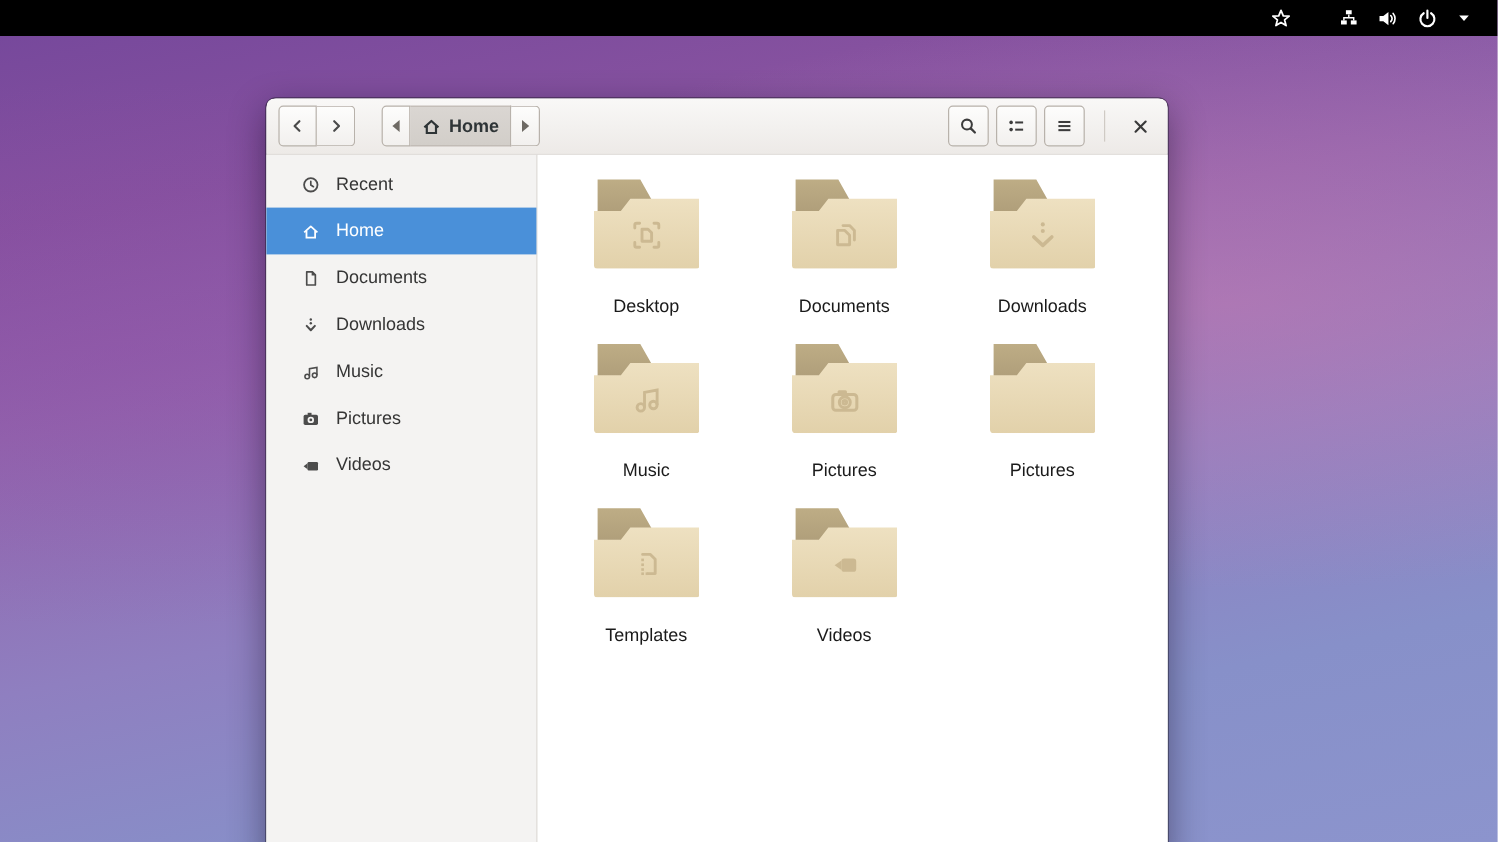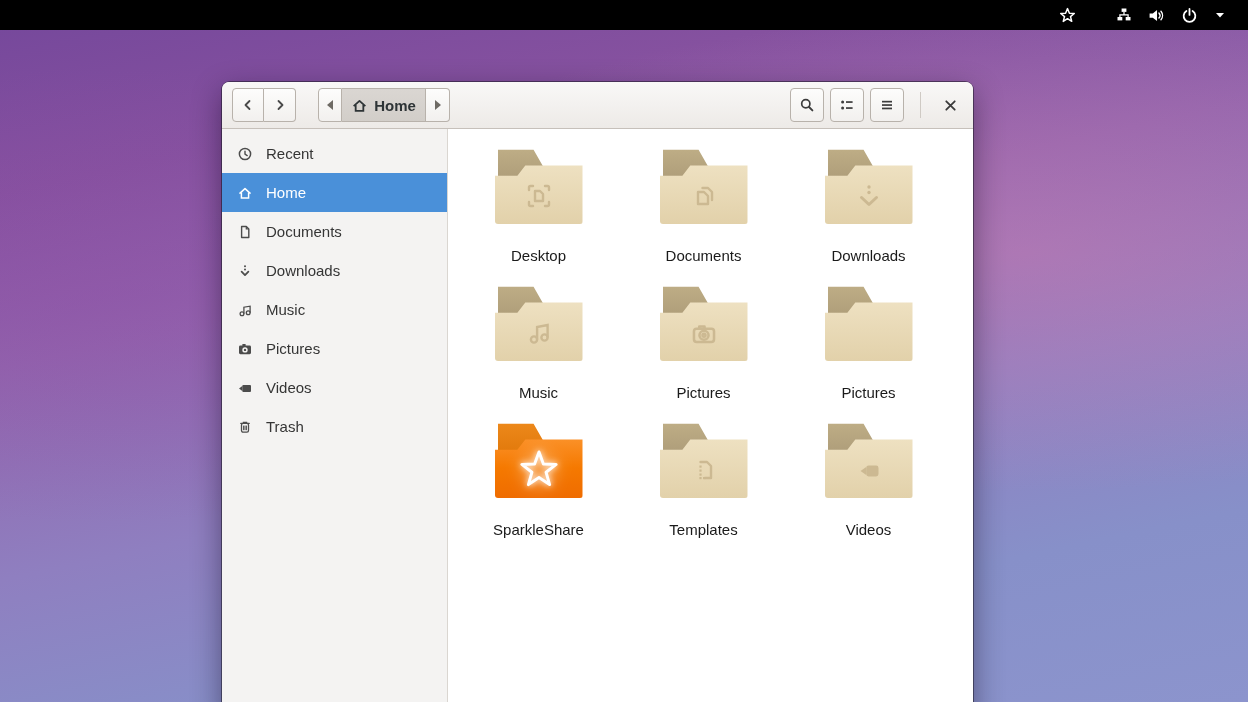--- a/index.html
+++ b/index.html
@@ -51,21 +51,21 @@
   .action-group { display:flex; gap:6px; align-items:center; }
   .action-group .btn { width:34px; border-radius:4px; }
   .tb-sep { width:1px; height:26px; background:#cfcac4; margin:0 10px; }
   .close-btn { width:26px; height:26px; display:flex; align-items:center; justify-content:center;
     cursor:pointer; border-radius:4px; }
 
   
   .content { flex:1; display:flex; min-height:0; }
   .sidebar { width:226px; flex:0 0 226px; background:#f4f3f2; border-right:1px solid #dad6d1;
     padding-top:5px; }
-  .side-item { height:39px; display:flex; align-items:center; padding-left:15px; gap:13px;
+  .side-item { height:39px; display:flex; align-items:center; padding-left:29px; gap:13px;
     font-size:15px; color:#353535; cursor:pointer; }
   .side-item.selected { background:#4a90d9; color:#fff; }
   .side-item.selected svg * { stroke:#fff !important; }
   .side-icn { width:16px; height:16px; flex:0 0 16px; }
 
   .main { flex:1; background:#fff; padding:16px 0 0 8px; overflow:hidden; }
   .grid { display:grid; grid-template-columns:repeat(3,165px); grid-auto-rows:137px; }
   .cell { display:flex; flex-direction:column; align-items:center; cursor:pointer; }
   .cell-label { margin-top:23px; font-size:15px; color:#1a1a1a; }
 
@@ -241,29 +241,20 @@
       </div>
 
       <div class="side-item">
         <svg class="side-icn" viewBox="0 0 16 16">
             <polygon class="f" points="2,8.5 5.3,6 5.3,11" fill="#4c4c4c"></polygon>
             <rect class="f" x="5.3" y="5" width="8.7" height="7" rx="1" fill="#4c4c4c"></rect>
           </svg>
         <span>Videos</span>
       </div>
 
-      <div class="side-item">
-        <svg class="side-icn" viewBox="0 0 16 16">
-            <path d="M3.8 4.4 H12.2" stroke="#4c4c4c" stroke-width="1.3" stroke-linecap="round"></path>
-            <path d="M6.4 4.4 V3.3 H9.6 V4.4" stroke="#4c4c4c" stroke-width="1.2" fill="none"></path>
-            <rect x="4.5" y="4.4" width="7" height="8.8" rx="1.6" stroke="#4c4c4c" stroke-width="1.3" fill="none"></rect>
-            <path d="M6.6 7 V10.8 M8 7 V10.8 M9.4 7 V10.8" stroke="#4c4c4c" stroke-width="1" stroke-linecap="round"></path>
-          </svg>
-        <span>Trash</span>
-      </div>
 
     </div>
 
     <div class="main">
       <div class="grid">
 
         <div class="cell">
           <div class="folder">
             <div class="back"></div>
               <div class="front"></div>
@@ -339,30 +330,20 @@
         </div>
 
         <div class="cell">
           <div class="folder">
             <div class="back"></div>
               <div class="front"></div>
           </div>
           <span class="cell-label">Pictures</span>
         </div>
 
-        <div class="cell">
-          <div class="folder orange">
-            <div class="back"></div>
-              <div class="front"></div>
-            <svg class="emblem glow" width="44" height="44" viewBox="0 0 44 44" style="top:28px">
-                <path d="M22 5 L26.4 16.9 L39.1 17.4 L29.1 25.3 L32.6 37.6 L22 30.5 L11.4 37.6 L14.9 25.3 L4.9 17.4 L17.6 16.9 Z" fill="none" stroke="#fff" stroke-width="3" stroke-linejoin="round"></path>
-              </svg>
-          </div>
-          <span class="cell-label">SparkleShare</span>
-        </div>
 
         <div class="cell">
           <div class="folder">
             <div class="back"></div>
               <div class="front"></div>
             <svg class="emblem" width="36" height="36" viewBox="0 0 36 36">
                 <path d="M14.5 10 H21 L25 14 V26 H19" stroke="#ccb992" stroke-width="2.4" fill="none" stroke-linecap="round" stroke-linejoin="round"></path>
                 <g fill="#ccb992">
                   <rect x="13.4" y="13.5" width="2.2" height="2.2"></rect>
                   <rect x="13.4" y="17.5" width="2.2" height="2.2"></rect>

